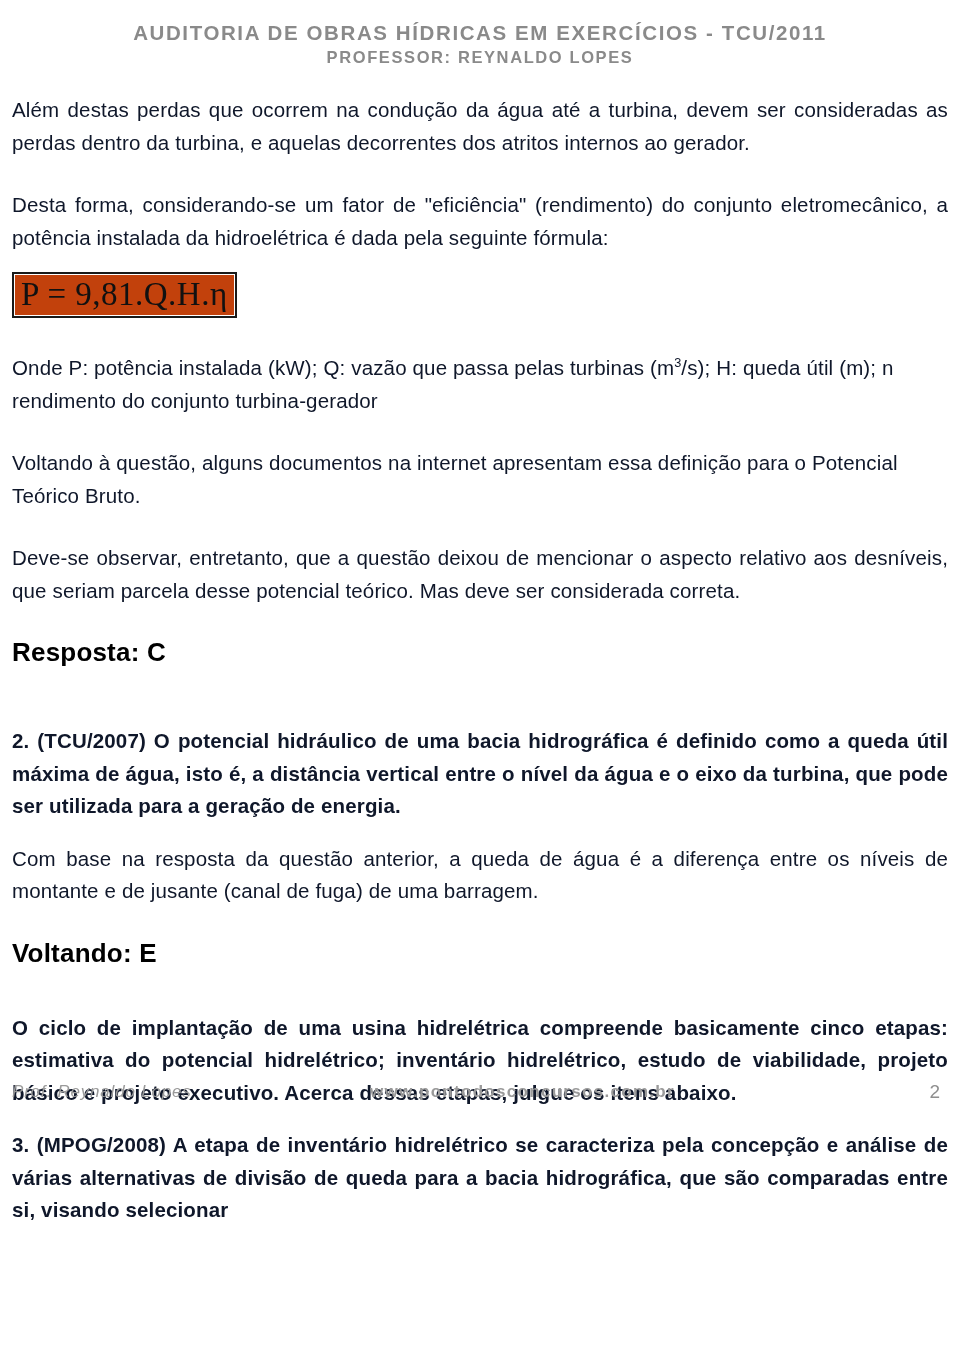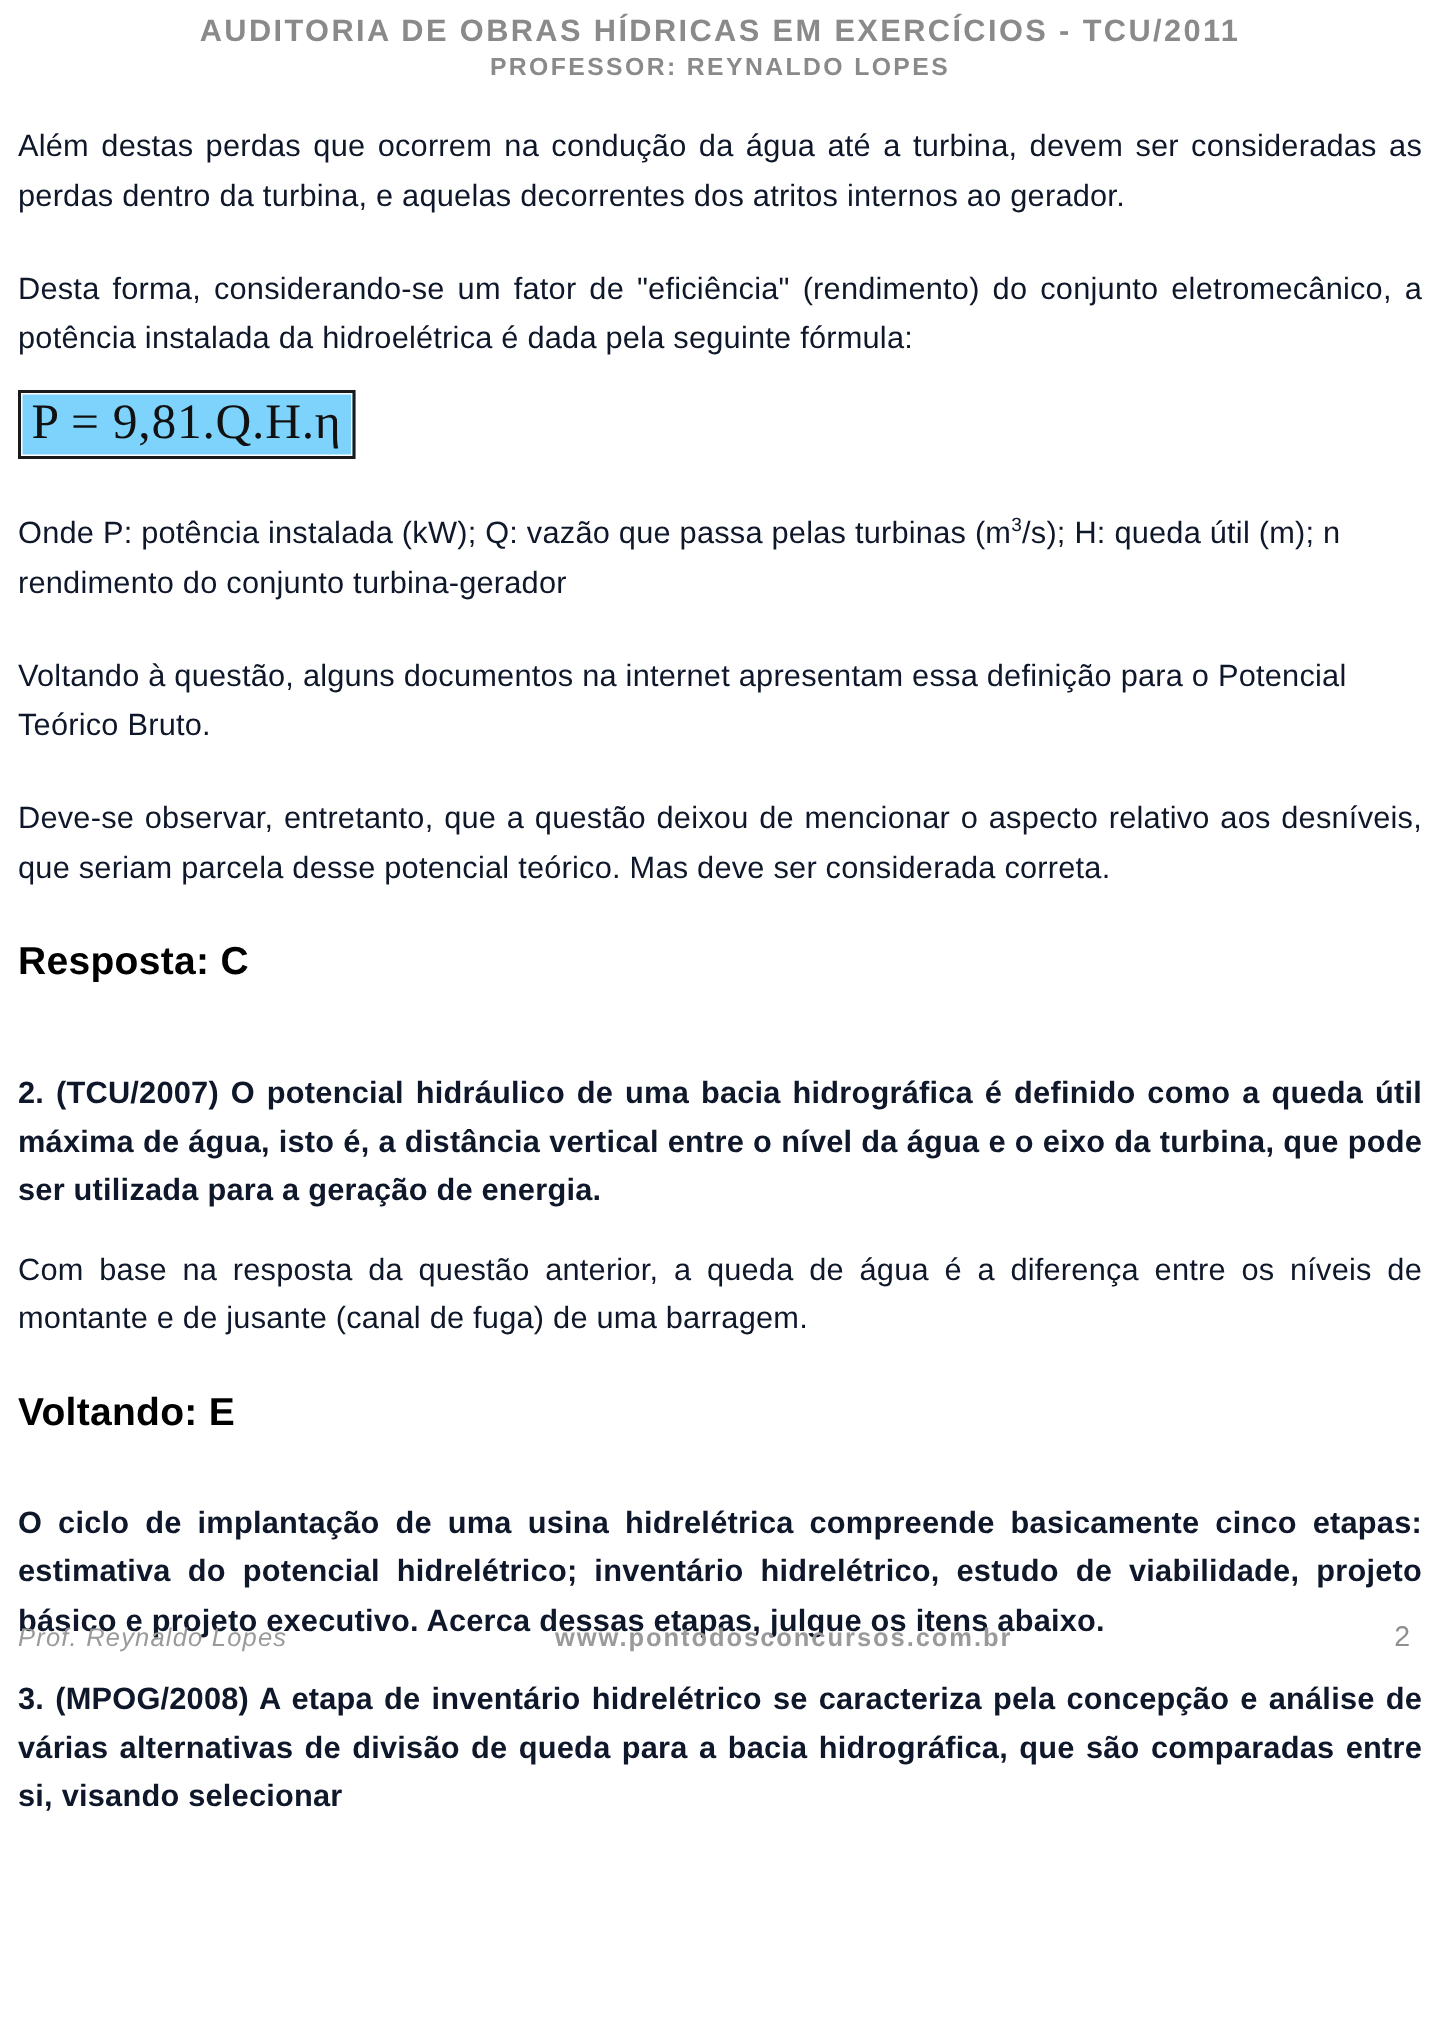--- a/index.html
+++ b/index.html
@@ -14,21 +14,21 @@
     font-family: "Liberation Sans", sans-serif;
     color: #000000;
     overflow: hidden;
   }
 
   .page {
     position: relative;
     width: 960px;
     height: 1117px;
     box-sizing: border-box;
-    padding: 0 12px;
+    padding: 12px 12px;
   }
 
   
   .doc-header {
     text-align: center;
     color: #8a8a8a;
     font-weight: bold;
     letter-spacing: 1.6px;
     padding-top: 8px;
   }
@@ -76,21 +76,21 @@
 
   
   .formula-block {
     margin-top: 18px;
     margin-bottom: 4px;
   }
   .formula-box {
     display: inline-block;
     border: 2px solid #1a1a1a;
     padding: 1px 7px 3px 7px;
-    background: #7dd3fc;
+    background: #c2410c;
     box-shadow: 0 0 0 1px #ffffff inset;
   }
   .formula-box .formula-text {
     font-family: "Liberation Serif", serif;
     font-size: 33px;
     line-height: 38px;
     letter-spacing: 0.5px;
     color: #111;
     white-space: nowrap;
   }

